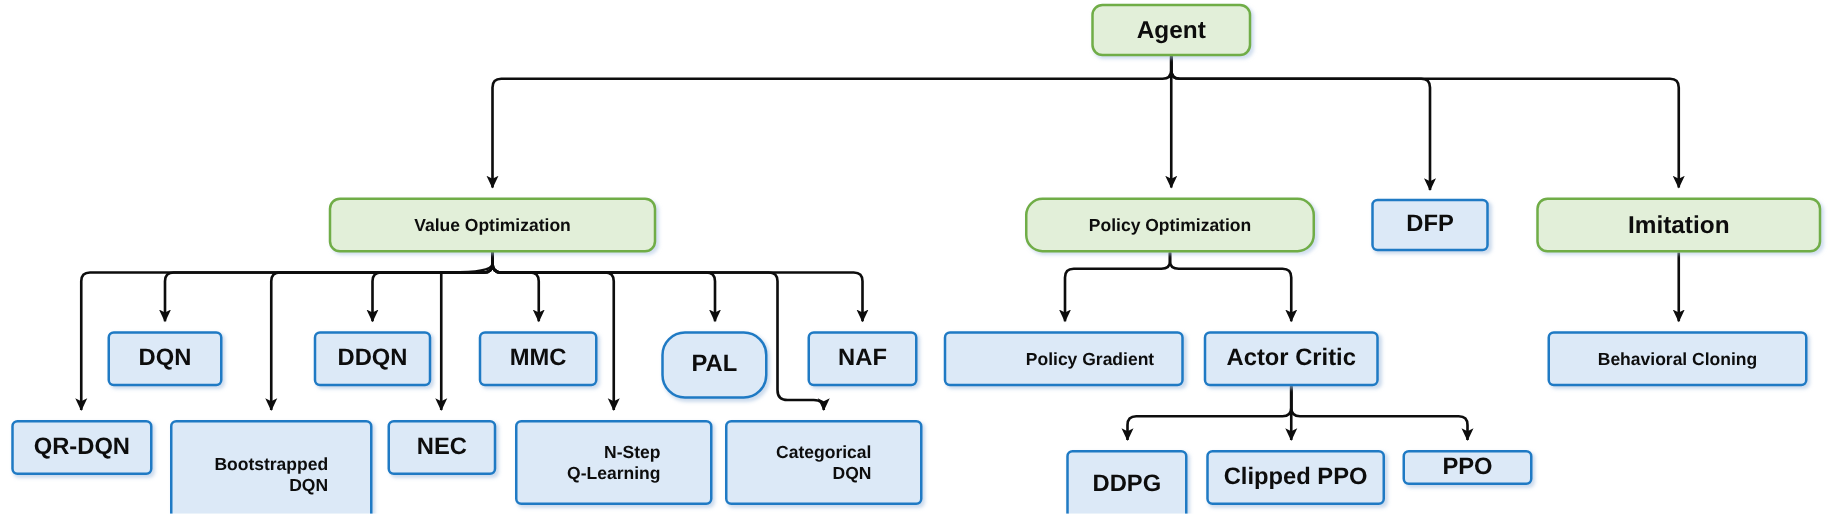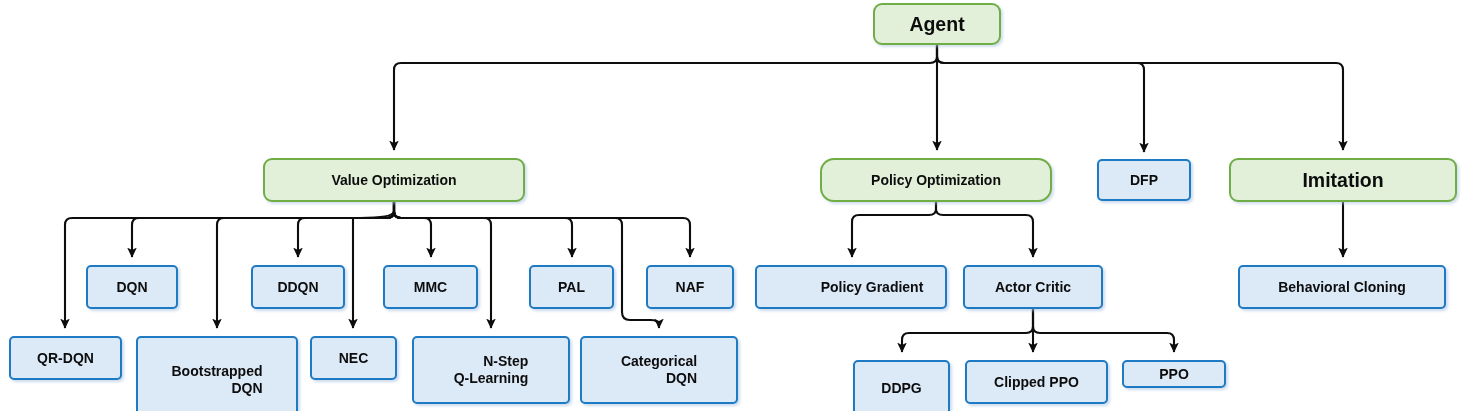--- a/index.html
+++ b/index.html
@@ -38,21 +38,21 @@
     background:#e2efd9;
     border:2.5px solid #70ad47;
     border-radius:9px;
     font-size:19.5px;
     box-shadow:2px 2px 3px rgba(170,195,225,0.55);
   }
   .node.blue{
     background:#dce9f7;
     border:2.5px solid #1f7ac4;
     border-radius:5px;
-    font-size:14px;
+    font-size:19px;
     box-shadow:2px 2px 3px rgba(170,195,225,0.60);
   }
   .node.small{ font-size:14px; }
 </style>
 </head>
 <body>
 
 <div id="canvas">
 
   <svg id="edges" viewBox="0 0 1468 411" xmlns="http://www.w3.org/2000/svg">
@@ -94,21 +94,21 @@
 
   <div id="nodes">
       <div class="node green" style="left: 873px; top: 3px; width: 128px; height: 42px;">Agent</div>
       <div class="node green small" style="left: 263px; top: 158px; width: 262px; height: 44px;">Value Optimization</div>
       <div class="node green small" style="left: 820px; top: 158px; width: 232px; height: 44px; border-radius: 14px;">Policy Optimization</div>
       <div class="node blue" style="left: 1097px; top: 159px; width: 94px; height: 42px;">DFP</div>
       <div class="node green" style="left: 1229px; top: 158px; width: 228px; height: 44px;">Imitation</div>
       <div class="node blue" style="left: 86px; top: 265px; width: 92px; height: 44px;">DQN</div>
       <div class="node blue" style="left: 251px; top: 265px; width: 94px; height: 44px;">DDQN</div>
       <div class="node blue" style="left: 383px; top: 265px; width: 95px; height: 44px;">MMC</div>
-      <div class="node blue" style="left: 529px; top: 265px; width: 85px; height: 44px;">PAL</div>
+      <div class="node blue" style="left: 529px; top: 265px; width: 85px; height: 54px; border-radius: 19px;">PAL</div>
       <div class="node blue" style="left: 646px; top: 265px; width: 88px; height: 44px;">NAF</div>
       <div class="node blue" style="left: 9px; top: 336px; width: 113px; height: 44px;">QR-DQN</div>
       <div class="node blue small" style="left: 136px; top: 336px; width: 162px; height: 88px;">Bootstrapped
 DQN</div>
       <div class="node blue" style="left: 310px; top: 336px; width: 87px; height: 44px;">NEC</div>
       <div class="node blue small" style="left: 412px; top: 336px; width: 158px; height: 68px;">N-Step
 Q-Learning</div>
       <div class="node blue small" style="left: 580px; top: 336px; width: 158px; height: 68px;">Categorical
 DQN</div>
       <div class="node blue small" style="left: 755px; top: 265px; width: 192px; height: 44px; padding-left: 42px;">Policy Gradient</div>

